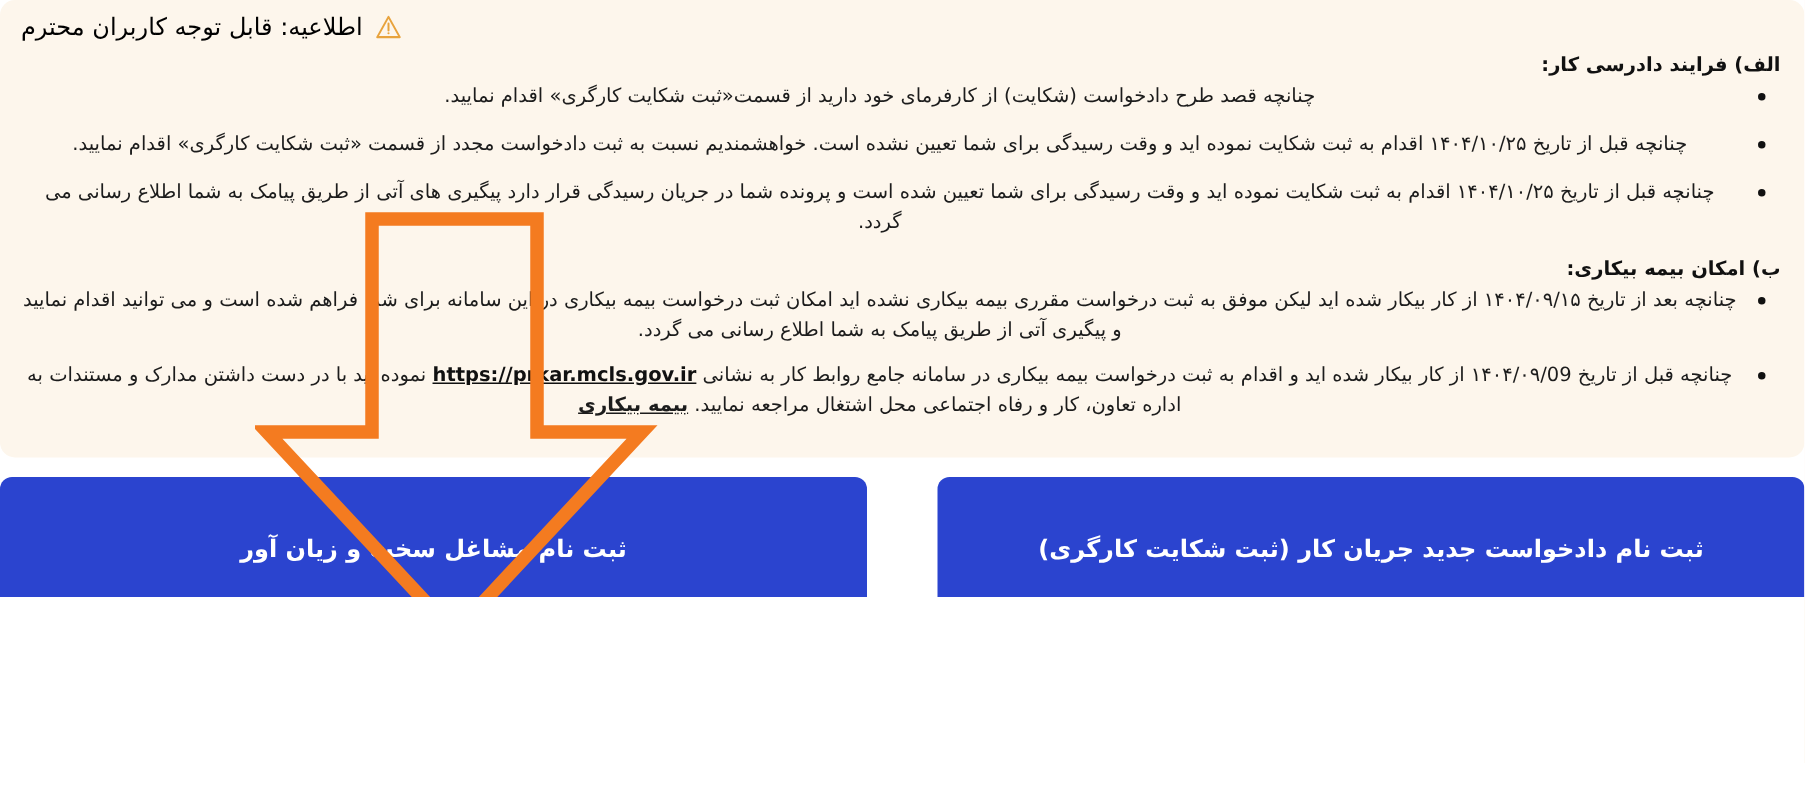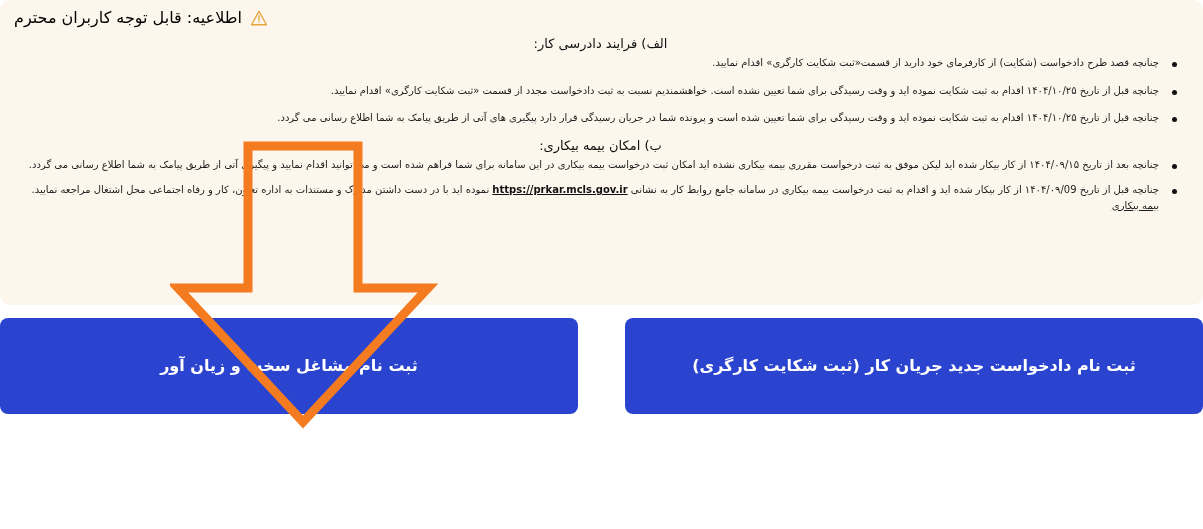--- a/index.html
+++ b/index.html
@@ -4,21 +4,21 @@
 <style>
   * { box-sizing: border-box; }
   html, body {
     margin: 0; padding: 0;
     background: #ffffff;
     font-family: "DejaVu Sans", "Liberation Sans", sans-serif;
   }
   #page {
     position: relative;
     width: 1203px;
-    height: 529px;
+    height: 398px;
     overflow: hidden;
     background: #ffffff;
   }
 
   
   .notice {
     position: absolute;
     top: 0; left: 0;
     width: 1203px;
     height: 305px;
@@ -31,59 +31,59 @@
     flex-direction: row-reverse;
     justify-content: flex-start;
     align-items: center;
     gap: 8px;
     direction: rtl;
   }
   .warn-icon { width: 18px; height: 18px; display: block; }
 
   .section-title {
     font-size: 13px;
-    font-weight: normal;
+    font-weight: bold;
     color: #111;
     margin: 9px 2px 4px 0;
     direction: rtl;
-    text-align: center;
+    text-align: right;
   }
   ul.bullets {
     list-style: none;
     margin: 0;
     padding: 0 26px 0 0;
     direction: rtl;
   }
   ul.bullets li {
     position: relative;
-    font-size: 10px;
+    font-size: 13px;
     line-height: 1.55;
     color: #1c1c1c;
-    text-align: right;
+    text-align: center;
     margin: 0 0 12px 0;
     padding-right: 4px;
   }
   ul.bullets li::before {
     content: "";
     position: absolute;
     right: -14px;
     top: 7px;
     width: 5px; height: 5px;
     border-radius: 50%;
     background: #111;
   }
   ul.bullets li.tight { margin-bottom: 10px; }
   .inline-link {
     color: #111;
     text-decoration: underline;
     font-weight: bold;
     direction: ltr;
     unicode-bidi: embed;
   }
-  .bold-u { font-weight: normal; text-decoration: underline; }
+  .bold-u { font-weight: bold; text-decoration: underline; }
 
   
   .btn-grid {
     position: absolute;
     top: 318px; left: 0;
     width: 1203px;
     display: grid;
     grid-template-columns: 578px 1fr;
     grid-template-rows: 96px 96px;
     column-gap: 47px;

